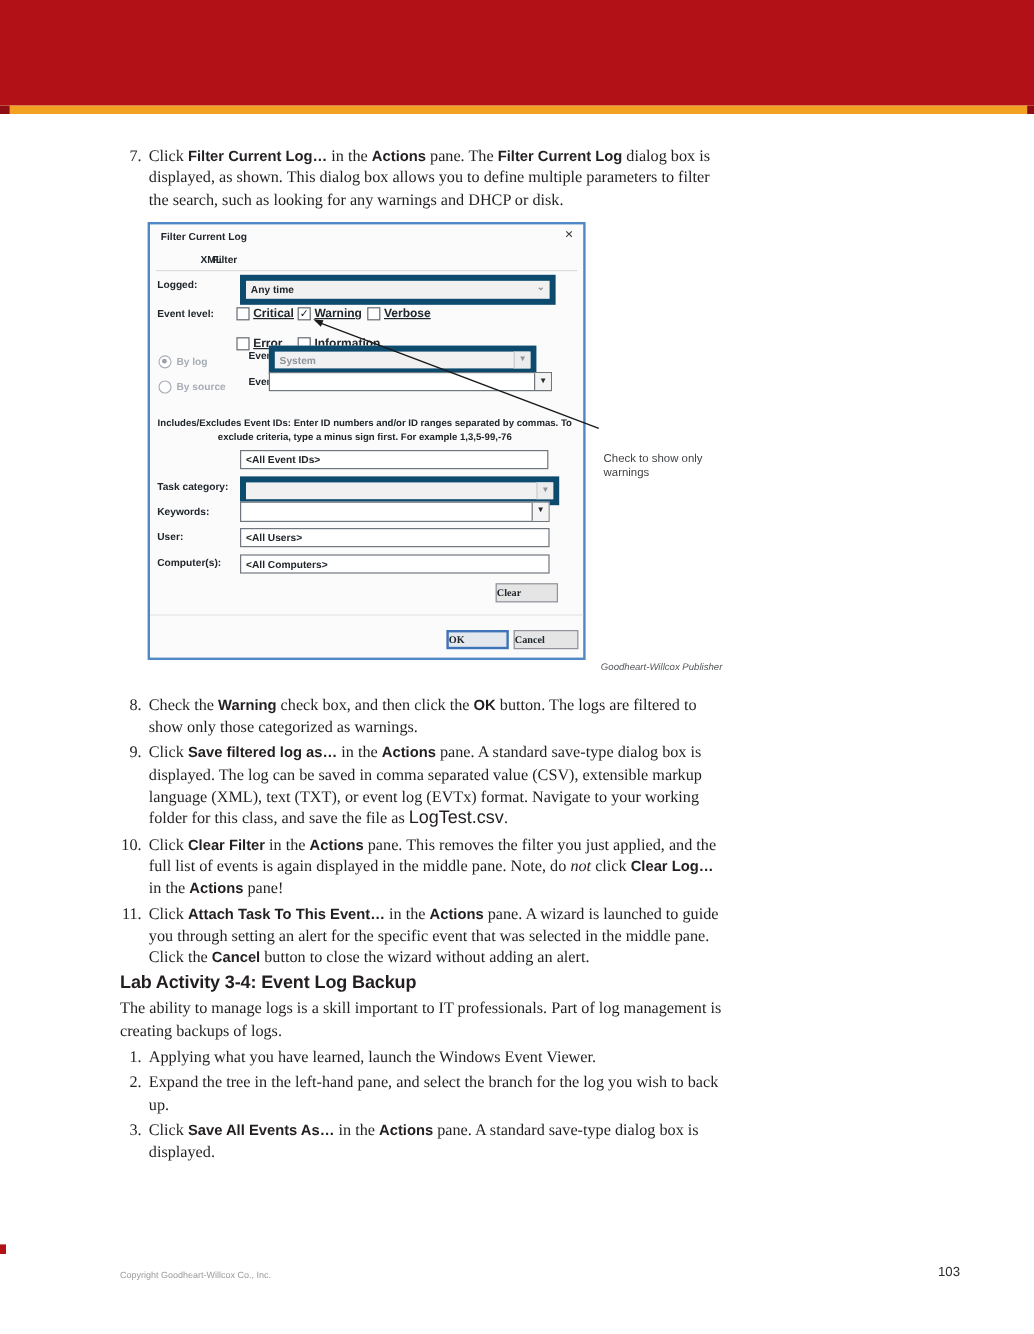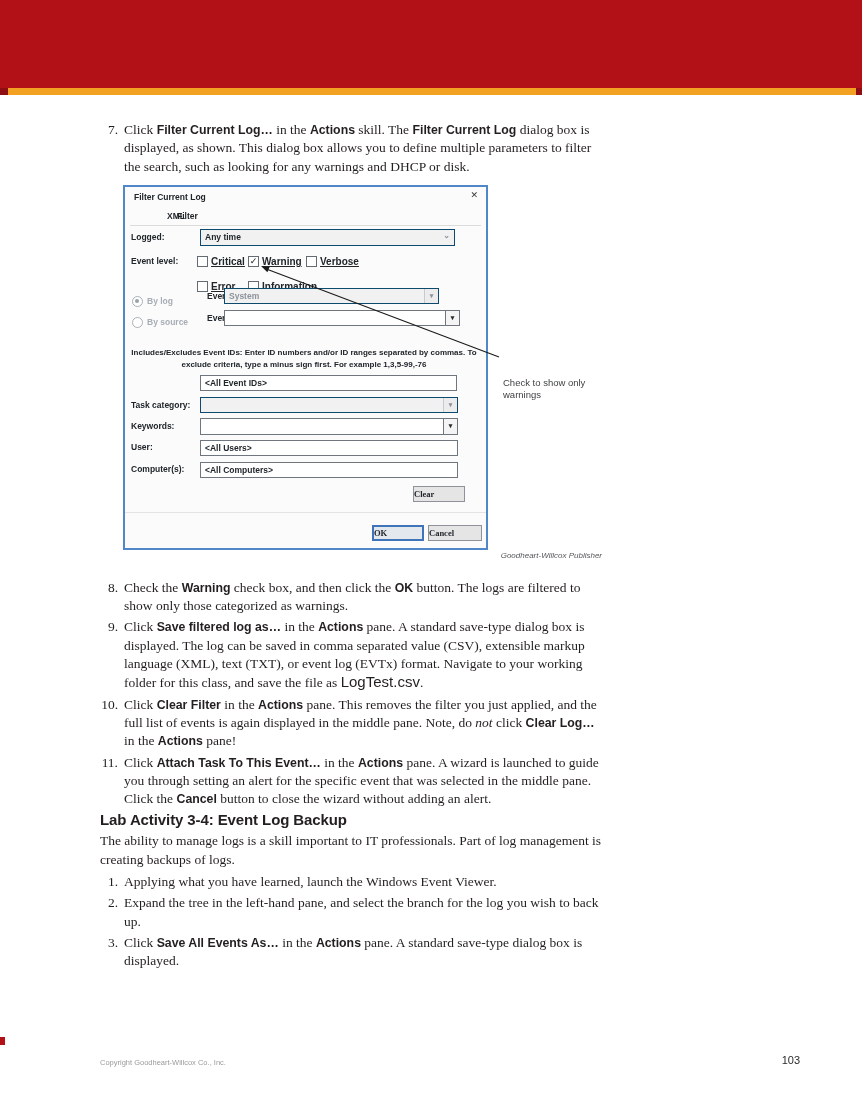--- a/index.html
+++ b/index.html
@@ -26,21 +26,21 @@
   .dialog{position:absolute;left:23px;top:0;width:361px;height:361px;border:2px solid #4f87c7;
           background:#fbfbfb;font-family:"Liberation Sans",sans-serif;color:#21262b;}
   .dialog .abs{position:absolute;}
   .dlg-title{font-size:8.5px;font-weight:600;}
   .dlg-close{font-size:9px;color:#3a3a3a;line-height:9px;}
   .tab{font-size:8.5px;font-weight:600;}
   .tab.active{font-weight:700;padding-left:43px;}
   .tabline{position:absolute;left:5px;right:5px;top:38px;border-top:1px solid #dcdcdc;}
   .dlabel{font-size:8.5px;font-weight:600;white-space:nowrap;}
   .dlabel.gray{color:#a7adb5;}
-  .combo{background:#f1f1f1;border:1px solid #0c4a6e;font-size:8.5px;font-weight:600;}
+  .combo{background:#f1f1f1;border:5px solid #0c4a6e;font-size:8.5px;font-weight:600;}
   .combo .val{position:absolute;left:4px;top:2px;white-space:nowrap;}
   .combo .chev{position:absolute;right:4px;top:1px;color:#8d939b;font-size:8px;}
   .combo.enabled{background:#ffffff;border:1px solid #70767d;}
   .ddbtn{position:absolute;right:0;top:0;bottom:0;width:13px;border-left:1px solid #c6cbd2;
          background:#ececec;text-align:center;font-size:7px;line-height:14px;color:#8d939b;}
   .ddbtn.dark{color:#2b2b2b;border-left:1px solid #70767d;background:#f4f4f4;}
   .tbox{background:#ffffff;border:1px solid #70767d;font-size:8.5px;font-weight:600;}
   .tbox .val{position:absolute;left:4px;top:2px;white-space:nowrap;}
   .cb-box{position:absolute;width:9px;height:9px;border:1px solid #656b72;background:#fff;
           font-size:9px;line-height:9px;text-align:center;color:#111;}
@@ -72,21 +72,21 @@
   <div class="band"></div>
   <div class="stripe"></div>
   <div class="cap-l"></div>
   <div class="cap-r"></div>
 
   <div class="content">
 
     <div>
         <div class="step">
           <span class="num">7.</span>
-          <div class="txt"><span>Click </span><span class="seg-b">Filter Current Log…</span><span> in the </span><span class="seg-b">Actions</span><span> skill. The </span><span class="seg-b">Filter Current Log</span><span> dialog box is displayed, as shown. This dialog box allows you to define multiple parameters to filter the search, such as looking for any warnings and DHCP or disk.</span></div>
+          <div class="txt"><span>Click </span><span class="seg-b">Filter Current Log…</span><span> in the </span><span class="seg-b">Actions</span><span> pane. The </span><span class="seg-b">Filter Current Log</span><span> dialog box is displayed, as shown. This dialog box allows you to define multiple parameters to filter the search, such as looking for any warnings and DHCP or disk.</span></div>
         </div>
       </div>
 
     <div class="figure-area">
       <div class="dialog">
         <div class="abs dlg-title" style="left:9px;top:5px;">Filter Current Log</div>
         <div class="abs dlg-close" style="right:8px;top:4px;">✕</div>
 
         <div class="abs tab active" style="left:9px;top:24px;">Filter</div>
         <div class="abs tab" style="left:42px;top:24px;">XML</div>

